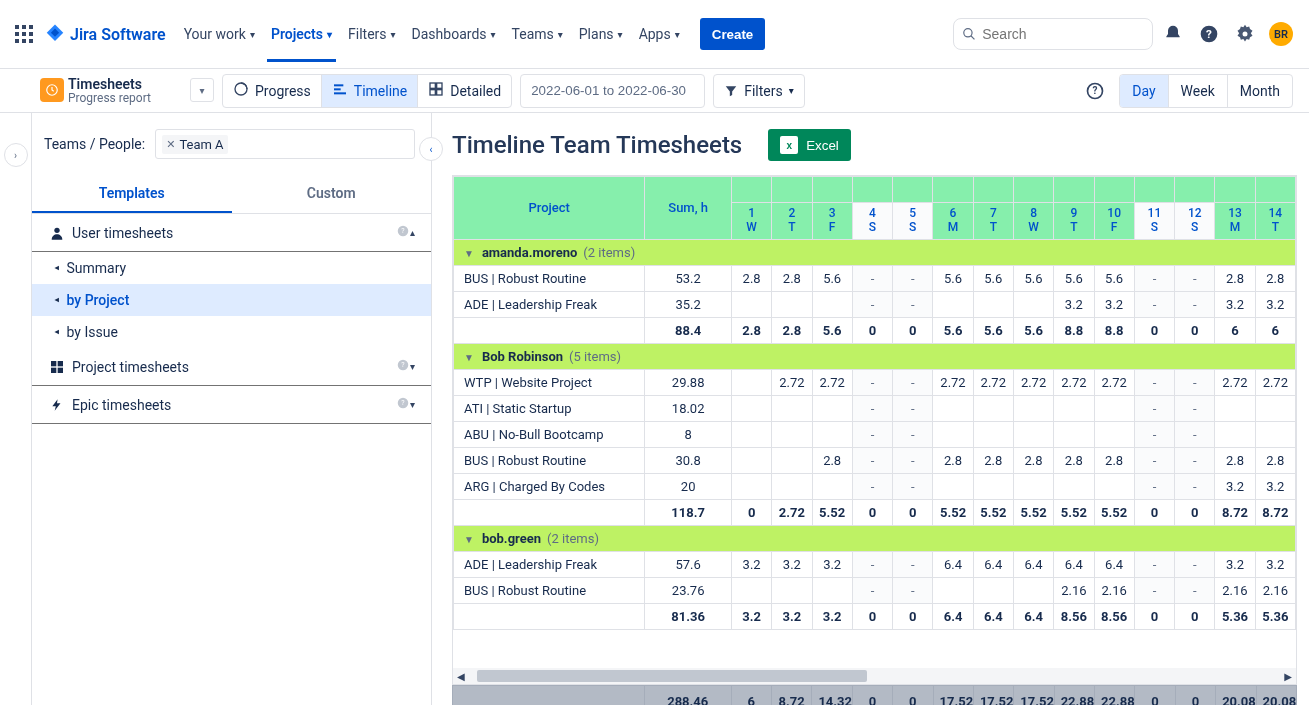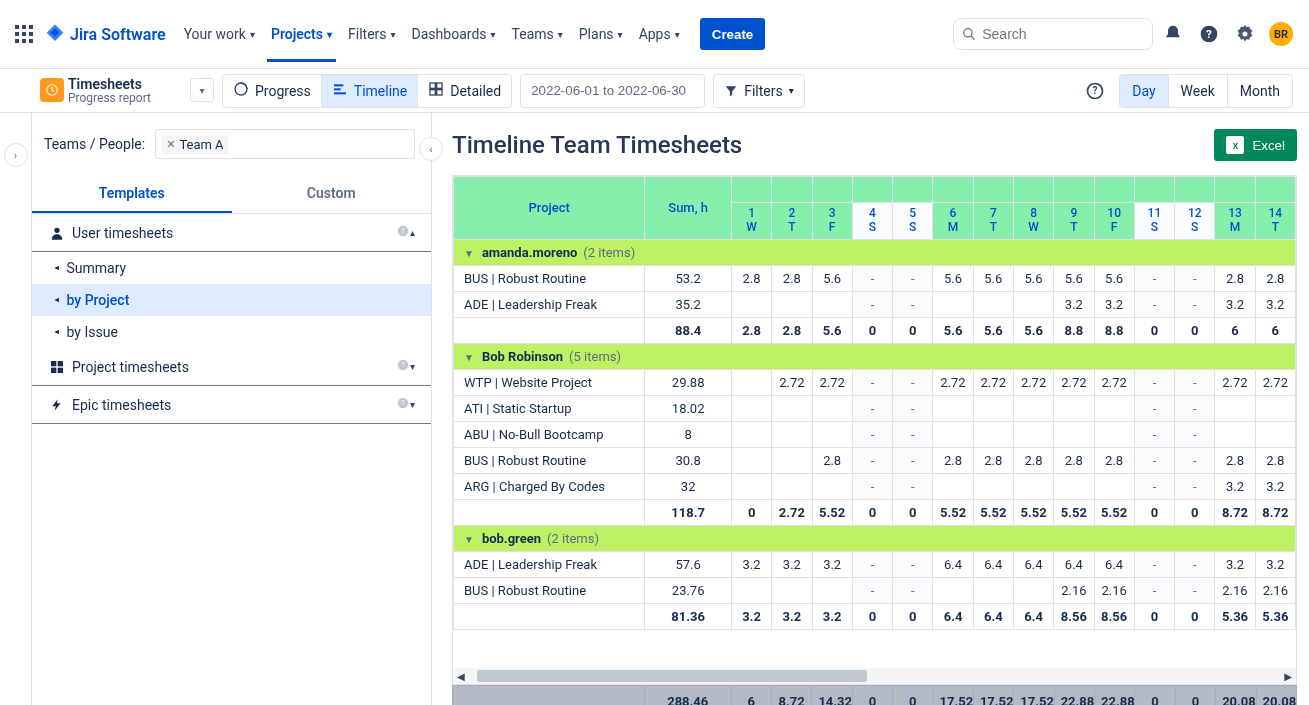--- a/index.html
+++ b/index.html
@@ -63,21 +63,21 @@
   .acc-header .acc-title { margin-left:6px; flex:1; }
   .acc-header .help { color:#A5ADBA; margin-left:4px;}
   .acc-header .toggle { margin-left:auto; font-size:10px; color:#344563;}
   .acc-body {}
   .tree-item { display:flex; align-items:center; padding:8px 16px 8px 22px; cursor:pointer; gap:8px; }
   .tree-item .caret { font-size:9px; color:#172B4D; transform:rotate(-90deg);}
   .tree-item.active { background:#DEEBFF; color:#0052CC; font-weight:500;}
   
   
   .content { flex:1; padding: 16px 12px 0 20px; display:flex; flex-direction:column; min-width:0; }
-  .content-header { display:flex; align-items:center; justify-content:space-between; margin-bottom:14px;}
+  .content-header { display:flex; align-items:center; margin-bottom:14px;gap:26px;}
   .content-title { font-size:24px; font-weight:500; color:#253858;}
   .excel-btn { background:#00875A; color:#fff; border:none; height:32px; padding:0 12px; border-radius:3px; display:flex; align-items:center; gap:8px; font-weight:500; cursor:pointer;}
   .excel-icon { width:18px; height:18px; background:#fff; color:#00875A; border-radius:2px; display:flex; align-items:center; justify-content:center; font-size:10px; font-weight:700;}
   
   
   .grid-wrap { flex:1; display:flex; flex-direction:column; min-height:0;}
   .grid { flex:1; overflow:hidden; border:1px solid #DFE1E6; border-bottom:none; position:relative;}
   table { border-collapse:collapse; font-size:13px; width:100%; table-layout:fixed;}
   th, td { border:1px solid #DFE1E6; padding:4px 6px; text-align:center; height:26px; overflow:hidden; white-space:nowrap;}
   th { color:#0052CC; font-weight:500; background:#86efac;}
@@ -529,21 +529,21 @@
                 <td class="">2.8</td>
                 <td class="">2.8</td>
                 <td class="">2.8</td>
                 <td class=" wknd dash">-</td>
                 <td class=" wknd dash">-</td>
                 <td class="">2.8</td>
                 <td class="">2.8</td>
               </tr>
               <tr>
                 <td class="proj">ARG | Charged By Codes</td>
-                <td>32</td>
+                <td>20</td>
                 <td class=""></td>
                 <td class=""></td>
                 <td class=""></td>
                 <td class=" wknd dash">-</td>
                 <td class=" wknd dash">-</td>
                 <td class=""></td>
                 <td class=""></td>
                 <td class=""></td>
                 <td class=""></td>
                 <td class=""></td>

